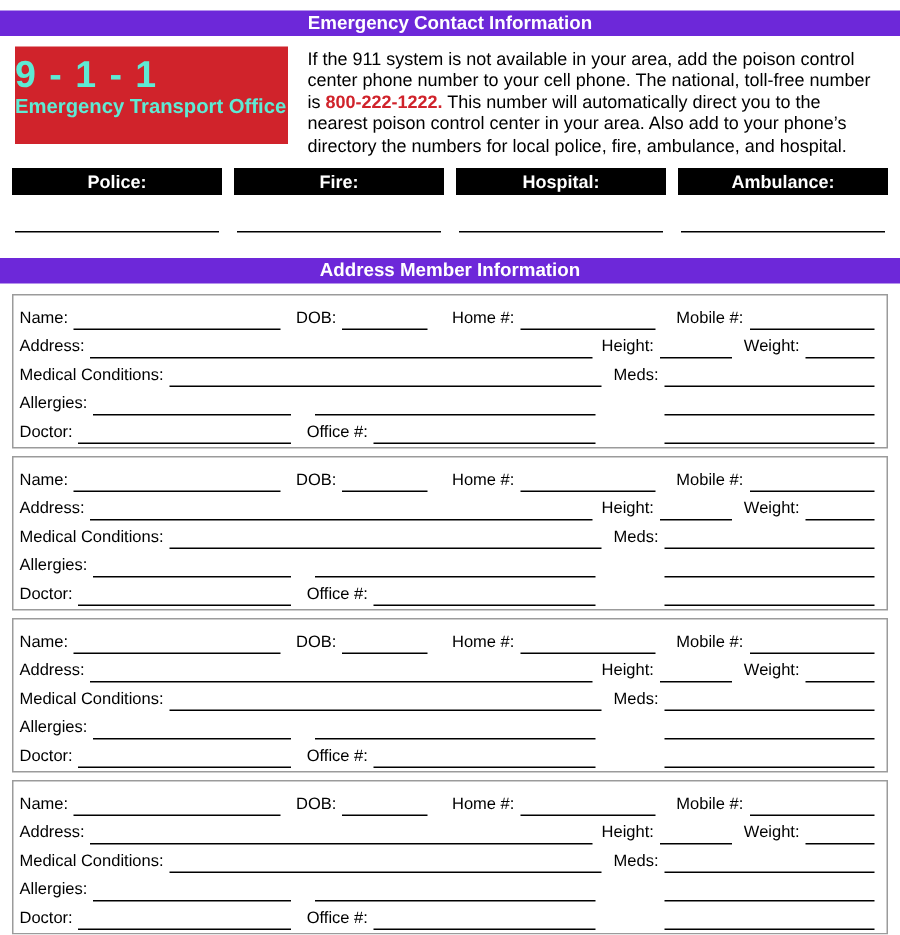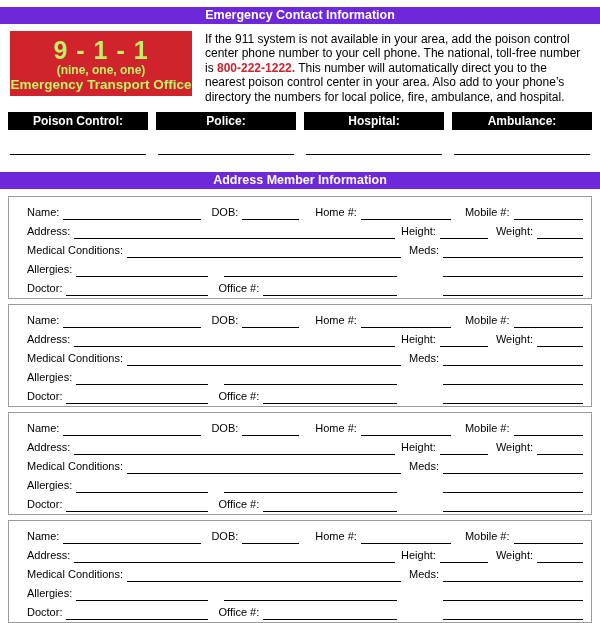--- a/index.html
+++ b/index.html
@@ -28,22 +28,21 @@
   .intro-row {
     display: flex;
     margin: 7px 10px 0 10px;
     height: 74px;
     align-items: flex-start;
   }
   .badge-911 {
     width: 182px;
     height: 65px;
     background: var(--red);
-    color: #bef264;
-    text-align: center;
+    color: #5eead4;
     padding-top: 6px;
     flex: 0 0 182px;
   }
   .badge-number { font-size: 25px; font-weight: bold; line-height: 26px; letter-spacing: 1px; }
   .badge-phonetic { font-size: 12px; font-weight: bold; line-height: 14px; }
   .badge-system { font-size: 13.5px; font-weight: bold; line-height: 15px; }
   .intro-text {
     flex: 1;
     margin-left: 13px;
     margin-right: 4px;
@@ -73,21 +72,21 @@
     margin: 24px 2px 0 2px;
     height: 0;
     border-bottom: 1.5px solid #000;
   }
 
   
   .blocks { margin: 7px 8px 0 8px; }
   .fam-block {
     border: 1px solid #9b9b9b;
     height: 103px;
-    padding: 4px 8px 0 18px;
+    padding: 4px 8px 0 4px;
     margin-bottom: 5px;
     background: #fff;
   }
   .fr {
     display: flex;
     align-items: flex-end;
     height: 19px;
     font-size: 11px;
   }
   .lbl { white-space: nowrap; padding-right: 4px; line-height: 16px; }
@@ -104,43 +103,42 @@
 </head>
 <body>
 
 <div class="bar bar-top">
   <span>Emergency Contact Information</span>
 </div>
 
 <div class="intro-row">
   <div class="badge-911">
     <div class="badge-number">9 - 1 - 1</div>
-    <div class="badge-phonetic">(nine, one, one)</div>
     <div class="badge-system">Emergency Transport Office</div>
   </div>
   <div class="intro-text">
     <span>If the 911 system is not available in your area, add the poison control center phone number to your cell phone. The national, toll-free number is </span><span class="phone">800-222-1222.</span><span> This number will automatically direct you to the nearest poison control center in your area. Also add to your phone’s directory the numbers for local police, fire, ambulance, and hospital.</span>
   </div>
 </div>
 
 <div class="contacts-row">
-  <div class="contact-col">
-    <div class="contact-box">
-      <span>Poison Control:</span>
-    </div>
-    <div class="contact-line"></div>
-  </div>
 
   <div class="contact-col">
     <div class="contact-box">
       <span>Police:</span>
     </div>
     <div class="contact-line"></div>
   </div>
 
+  <div class="contact-col">
+    <div class="contact-box">
+      <span>Fire:</span>
+    </div>
+    <div class="contact-line"></div>
+  </div>
 
   <div class="contact-col">
     <div class="contact-box">
       <span>Hospital:</span>
     </div>
     <div class="contact-line"></div>
   </div>
 
   <div class="contact-col">
     <div class="contact-box">

